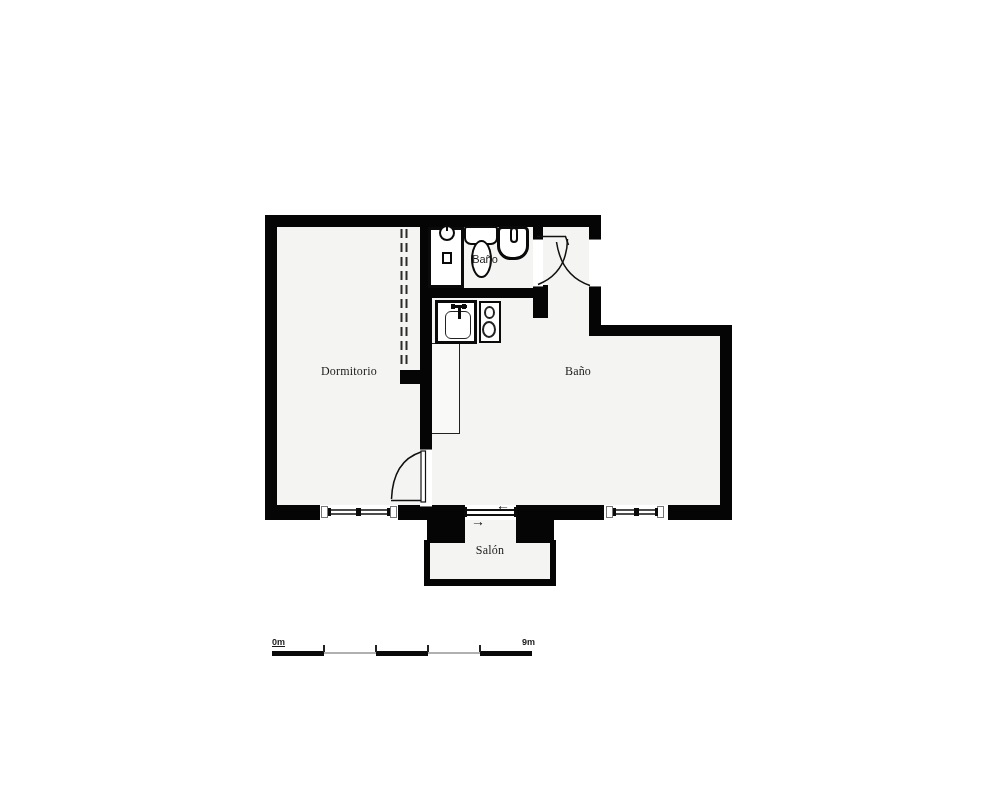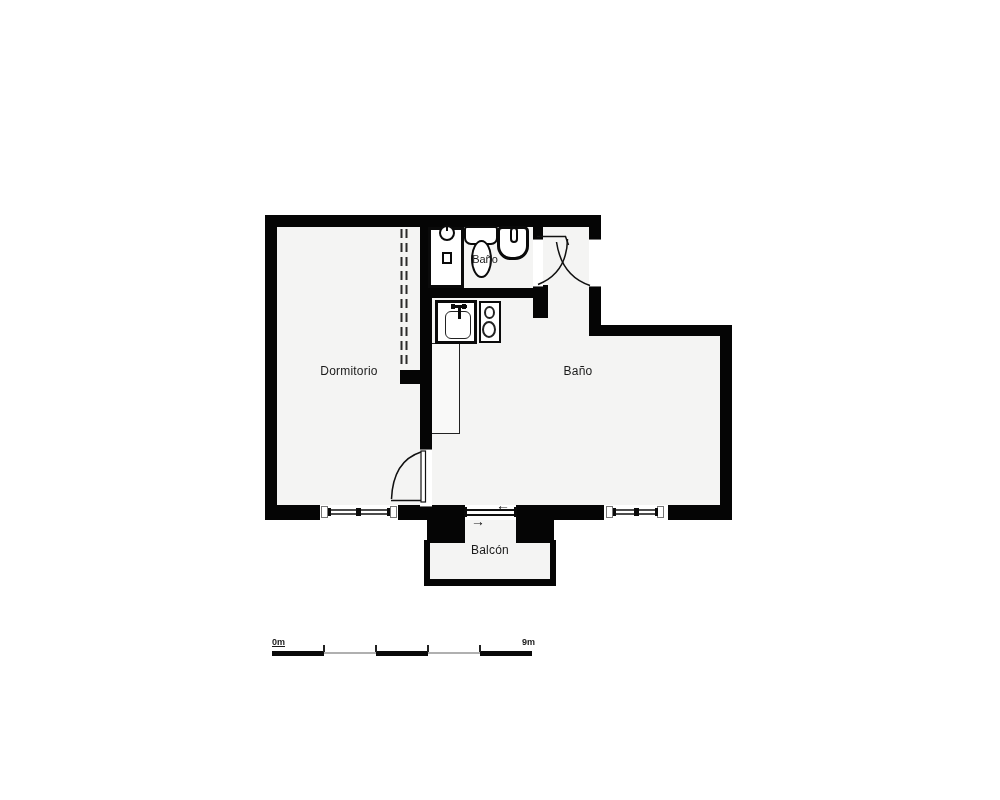--- a/index.html
+++ b/index.html
@@ -7,21 +7,21 @@
     position:relative;width:1000px;height:800px;background:#ffffff;overflow:hidden;
     font-family:"Liberation Sans", sans-serif;color:#1a1a1a;
   }
   .floor{position:absolute;background:#f4f4f3;}
   .wall{position:absolute;background:#050505;}
   .opening{position:absolute;background:#ffffff;}
   .jamb{position:absolute;background:#ffffff;border:1px solid #777;box-sizing:border-box;}
   .nub{position:absolute;background:#0a0a0a;}
   .fixture{position:absolute;background:#ffffff;border:3px solid #0a0a0a;box-sizing:border-box;}
   .fixture-thin{position:absolute;background:#ffffff;border:1.5px solid #222;box-sizing:border-box;}
-  .room-label{position:absolute;font-size:12px;letter-spacing:0.2px;text-align:center;white-space:nowrap;}
+  .room-label{position:absolute;font-size:12px;letter-spacing:0.2px;text-align:center;white-space:nowrap;font-family:Liberation Serif, serif;}
   .small-label{position:absolute;font-size:11px;text-align:center;white-space:nowrap;}
   .scale-label{position:absolute;font-size:9px;font-weight:bold;}
   .scale-seg-dark{position:absolute;background:#0a0a0a;height:5px;top:651px;}
   .scale-seg-light{position:absolute;background:#b0b0b0;height:2px;top:652px;}
   .scale-tick{position:absolute;background:#222;width:2px;height:7px;top:645px;}
   .arrow{position:absolute;font-size:14px;line-height:14px;color:#111;}
   svg.overlay{position:absolute;left:0;top:0;width:1000px;height:800px;}
 </style>
 </head>
 <body>
@@ -134,21 +134,21 @@
       <line x1="467" y1="515" x2="514" y2="515"></line>
     </g>
   </svg>
 
   <span class="arrow" style="left:496px;top:498px;">←</span>
   <span class="arrow" style="left:471px;top:514px;">→</span>
 
   <div class="room-label" style="left:294px;top:364px;width:110px;">Dormitorio</div>
   <div class="room-label" style="left:536px;top:364px;width:84px;">Baño</div>
   <div class="small-label" style="left:455px;top:253px;width:60px;">Baño</div>
-  <div class="room-label" style="left:450px;top:543px;width:80px;">Balcón</div>
+  <div class="room-label" style="left:450px;top:543px;width:80px;">Salón</div>
 
   <div>
     <span class="scale-label" style="left:272px;top:637px;text-decoration:underline;">0m</span>
     <span class="scale-label" style="left:522px;top:637px;">9m</span>
     <div class="scale-seg-dark" style="left:272px;width:52px;"></div>
     <div class="scale-seg-light" style="left:324px;width:52px;"></div>
     <div class="scale-seg-dark" style="left:376px;width:52px;"></div>
     <div class="scale-seg-light" style="left:428px;width:52px;"></div>
     <div class="scale-seg-dark" style="left:480px;width:52px;"></div>
     <div class="scale-tick" style="left:323px;"></div>

